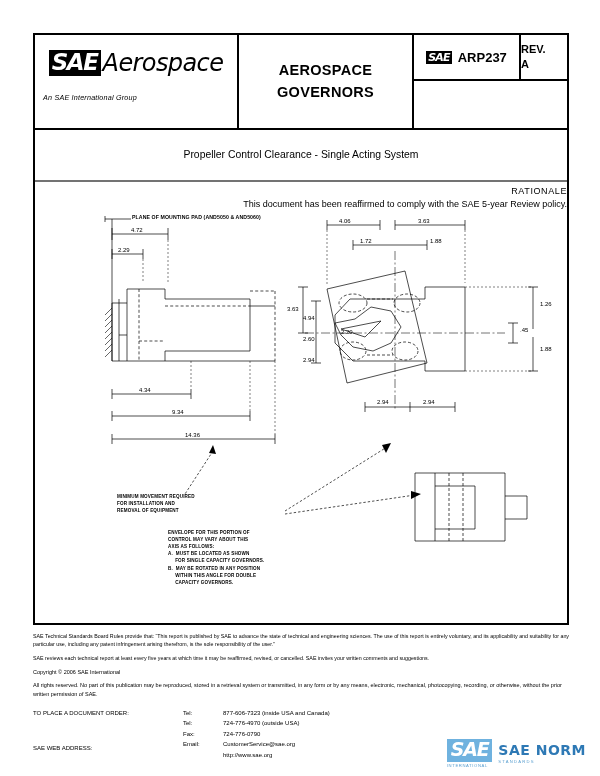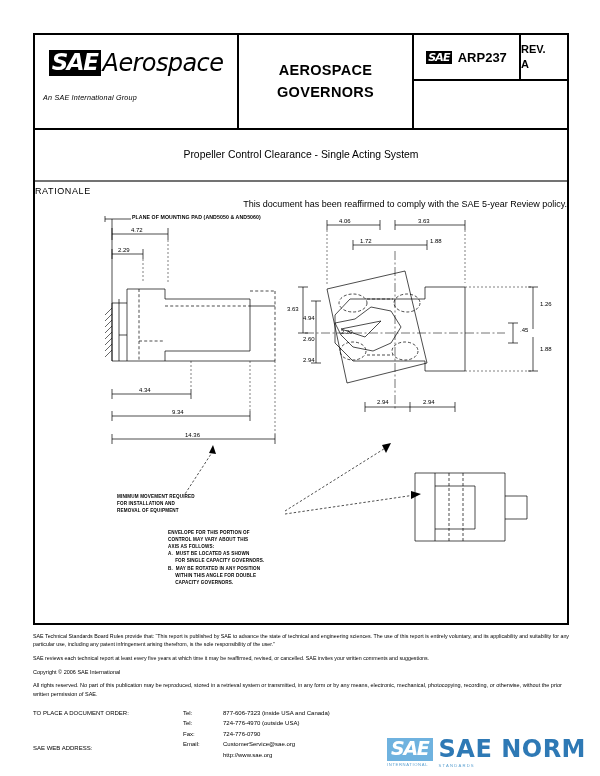--- a/index.html
+++ b/index.html
@@ -82,21 +82,21 @@
   
   .doc-title {
     height: 52px; border-bottom: 2px solid #737373;
     display: flex; flex-direction: column;
     align-items: center; justify-content: center;
     font-size: 10.4px; line-height: 1.6;
   }
 
   
   .rationale { padding: 4px 0 0 0; }
-  .rationale-hd { text-align: left; font-size: 9px; letter-spacing: .6px; }
+  .rationale-hd { text-align: right; font-size: 9px; letter-spacing: .6px; }
   .rationale-body { text-align: right; font-size: 9px; padding-top: 3px; }
 
   
   .drawing { position: relative; height: 392px; margin-top: 2px; }
   .drawing svg { position: absolute; left: 0; top: 0; }
   .dtext {
     position: absolute; font-family: "Liberation Sans", sans-serif;
     font-size: 5.2px; letter-spacing: .1px; white-space: pre;
   }
   .dim { position: absolute; font-size: 6px; white-space: pre; }
@@ -126,21 +126,21 @@
   .badge-mark {
     font-family: "DejaVu Sans", sans-serif; font-weight: bold;
     font-style: italic; font-size: 19px; letter-spacing: -1.3px;
     color: #fff; background: #6fb2df; padding: 1px 4px 2px 4px;
     line-height: 1.05;
   }
   .badge-col { display: flex; flex-direction: column; }
   .badge-sub { font-size: 4.2px; color: #5a9fd0; letter-spacing: .6px; margin-top: 1px; }
   .badge-word {
     font-family: "DejaVu Sans", sans-serif; font-weight: bold;
-    font-size: 24px; color: #2e79b5; letter-spacing: .5px; line-height: 1;
+    font-size: 14px; color: #2e79b5; letter-spacing: .5px; line-height: 1;
   }
   .badge-word2 { font-size: 4.2px; color: #5a9fd0; letter-spacing: 1.2px; margin-top: 2px; }
 </style>
 </head>
 <body>
 
 <div class="page">
 
   <div class="sheet">
 

